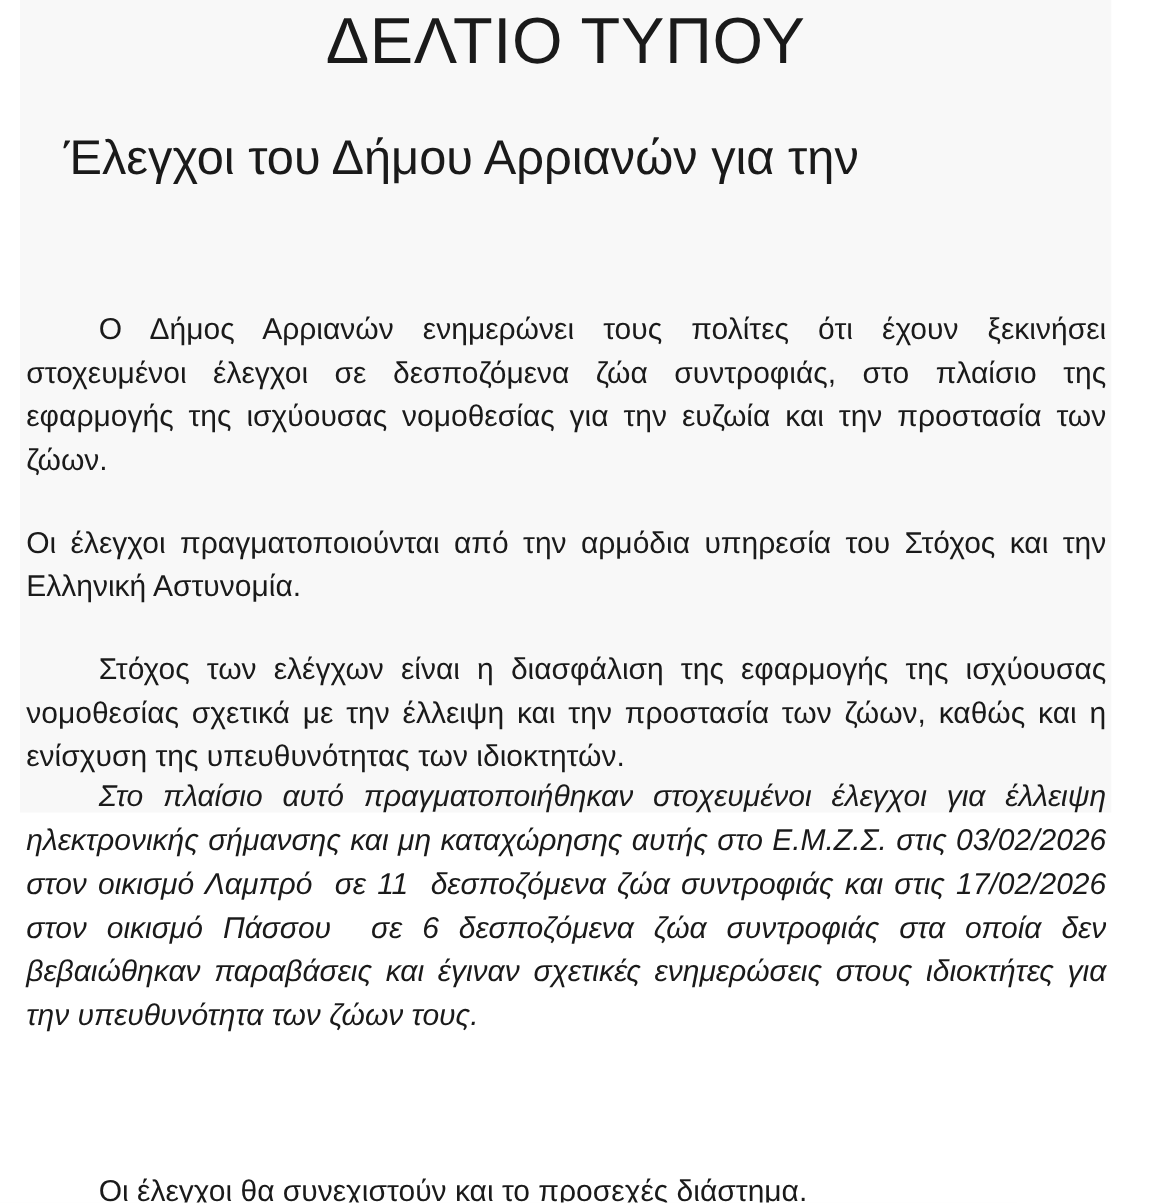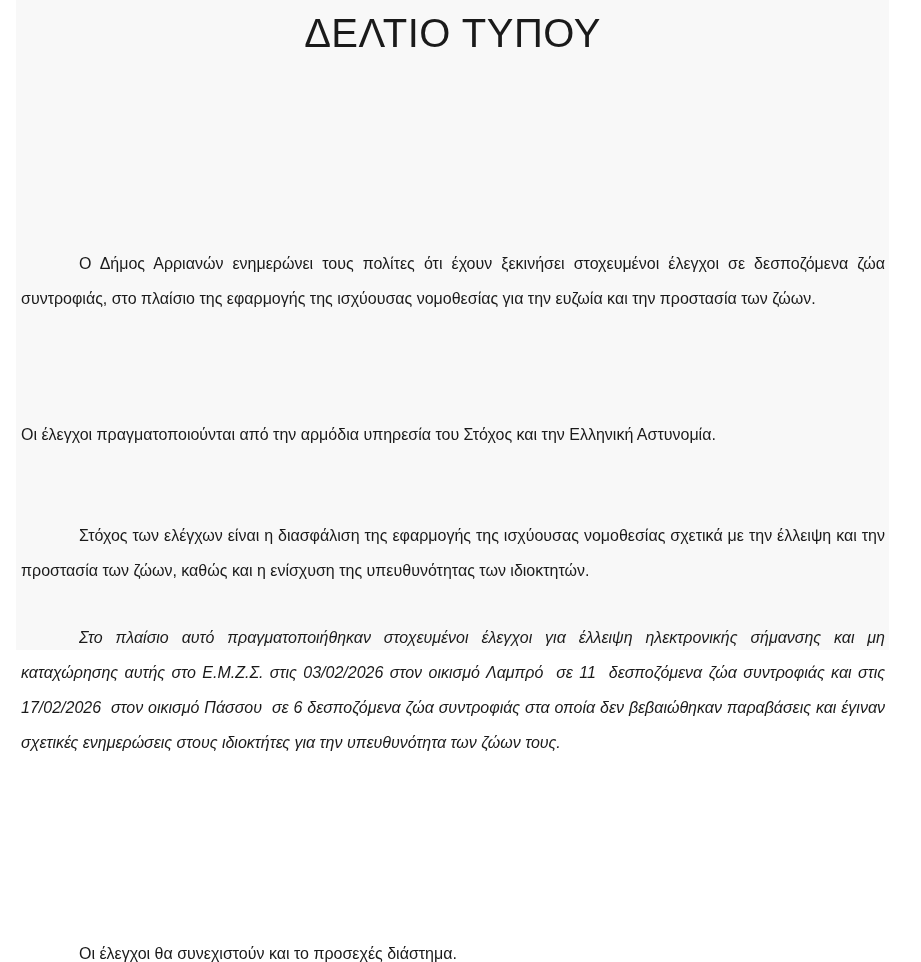--- a/index.html
+++ b/index.html
@@ -27,21 +27,21 @@
       position: absolute;
       left: 0;
       top: 0;
       width: 921px;
     }
     .heading {
       position: absolute;
       left: 0;
       width: 905px;
       text-align: center;
-      font-size: 40px;
+      font-size: 52px;
       letter-spacing: 0.5px;
       top: 10px;
       line-height: 46px;
       font-weight: normal;
       margin: 0;
     }
     .title {
       position: absolute;
       left: 21px;
       top: 98px;
@@ -50,21 +50,21 @@
       line-height: 58px;
       margin: 0;
       font-weight: normal;
     }
     .title .line1 { padding-left: 30px; display:block; }
     .title .line2 { display:block; }
     .para {
       position: absolute;
       left: 21px;
       width: 864px;
-      font-size: 16px;
+      font-size: 24px;
       line-height: 35px;
       text-align: justify;
       text-align-last: left;
       margin: 0;
     }
     .indent { text-indent: 58px; }
     #p1 { top: 246px; }
     #p2 { top: 417px; }
     #p3 { top: 518px; }
     #p4 { top: 620px; font-style: italic; }
@@ -72,20 +72,21 @@
   </style>
 </head>
 <body>
 
 <div class="shaded-block"></div>
 
 <div class="doc">
   <h1 class="heading">ΔΕΛΤΙΟ ΤΥΠΟΥ</h1>
 
   <h2 class="title">
+    <span class="line1">Έλεγχοι του Δήμου Αρριανών για την</span>
   </h2>
 
   <p id="p1" class="para indent">Ο Δήμος Αρριανών ενημερώνει τους πολίτες ότι έχουν ξεκινήσει στοχευμένοι έλεγχοι σε δεσποζόμενα ζώα συντροφιάς, στο πλαίσιο της εφαρμογής της ισχύουσας νομοθεσίας για την ευζωία και την προστασία των ζώων.</p>
   <p id="p2" class="para">Οι έλεγχοι πραγματοποιούνται από την αρμόδια υπηρεσία του Στόχος και την Ελληνική Αστυνομία.</p>
   <p id="p3" class="para indent">Στόχος των ελέγχων είναι η διασφάλιση της εφαρμογής της ισχύουσας νομοθεσίας σχετικά με την έλλειψη και την προστασία των ζώων, καθώς και η ενίσχυση της υπευθυνότητας των ιδιοκτητών.</p>
   <p id="p4" class="para indent" style="white-space: pre-wrap;">Στο πλαίσιο αυτό πραγματοποιήθηκαν στοχευμένοι έλεγχοι για έλλειψη ηλεκτρονικής σήμανσης και μη καταχώρησης αυτής στο Ε.Μ.Ζ.Σ. στις 03/02/2026 στον οικισμό Λαμπρό  σε 11  δεσποζόμενα ζώα συντροφιάς και στις 17/02/2026  στον οικισμό Πάσσου  σε 6 δεσποζόμενα ζώα συντροφιάς στα οποία δεν βεβαιώθηκαν παραβάσεις και έγιναν σχετικές ενημερώσεις στους ιδιοκτήτες για την υπευθυνότητα των ζώων τους.</p>
   <p id="p5" class="para indent">Οι έλεγχοι θα συνεχιστούν και το προσεχές διάστημα.</p>
 </div>
 
 </body></html>

